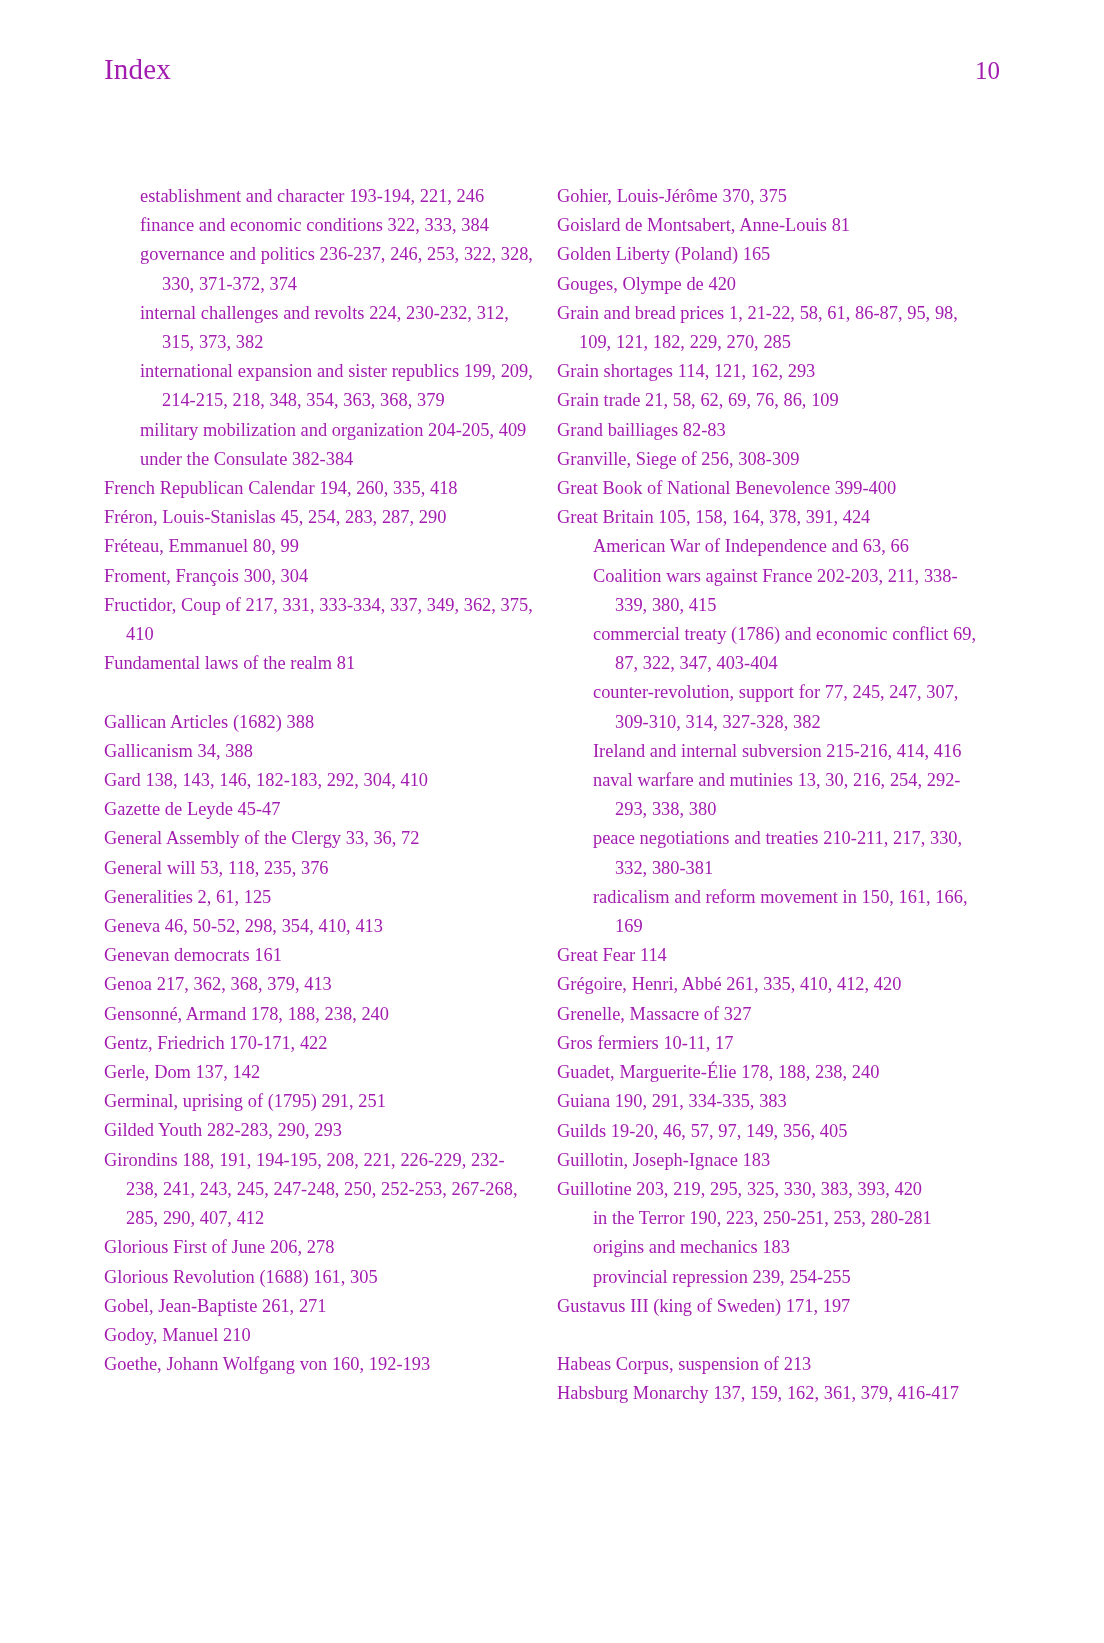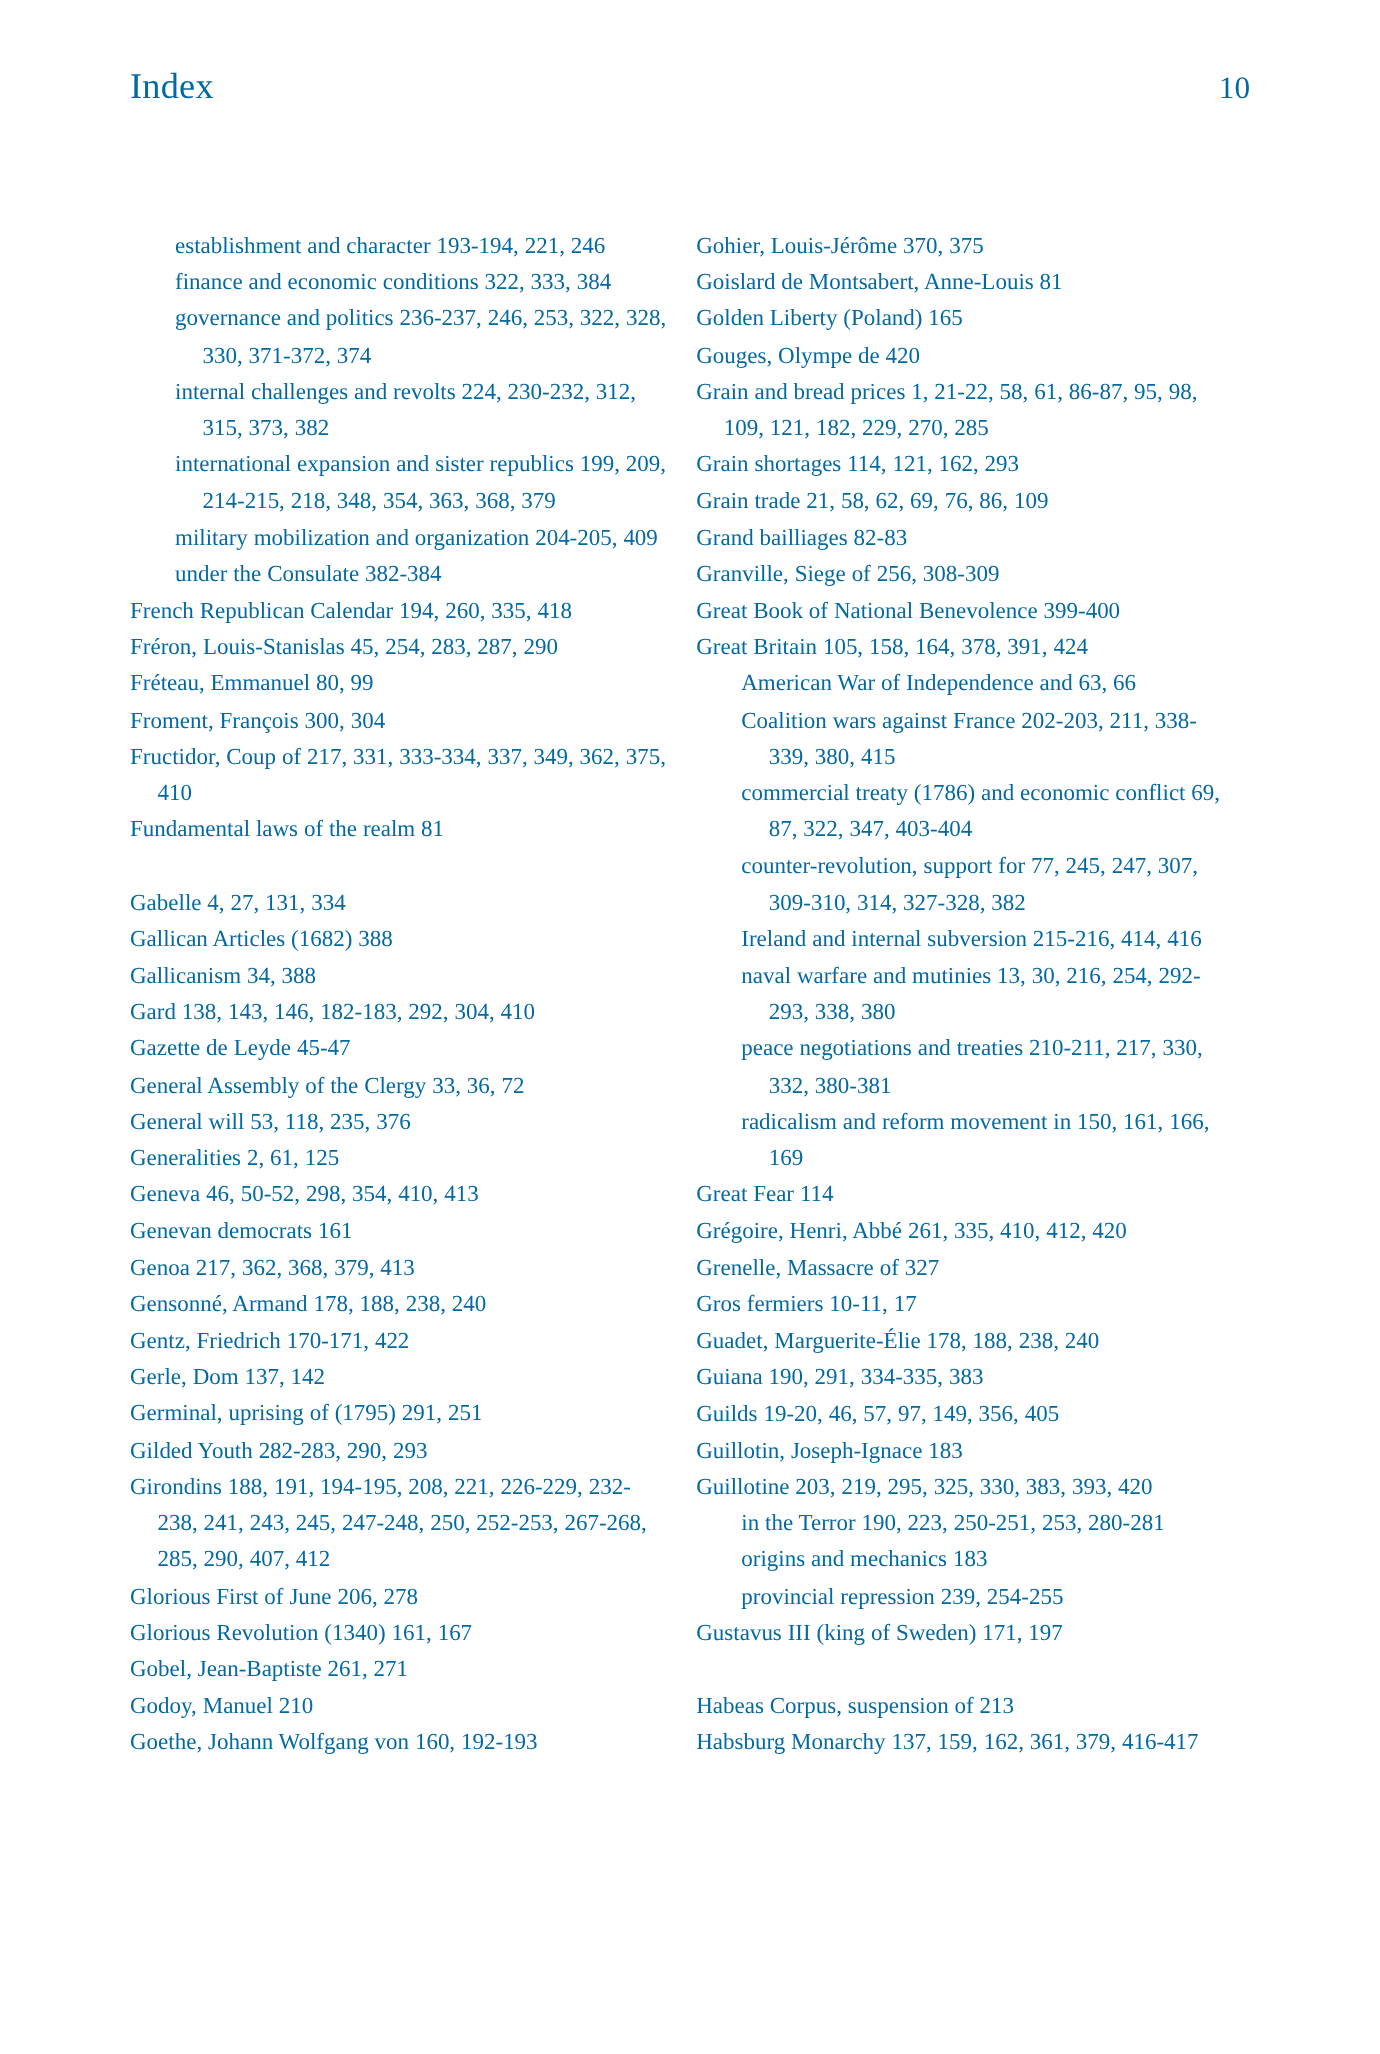--- a/index.html
+++ b/index.html
@@ -8,21 +8,21 @@
     padding: 0;
     background: #ffffff;
   }
   .page {
     position: relative;
     width: 1104px;
     height: 1643px;
     background: #ffffff;
     box-sizing: border-box;
     font-family: "Liberation Serif", "DejaVu Serif", serif;
-    color: #0369a1;
+    color: #a21caf;
     overflow: hidden;
   }
   
   .running-head {
     position: absolute;
     left: 104px;
     right: 104px;
     top: 52px;
     height: 40px;
     display: flex;
@@ -96,39 +96,38 @@
         <p class="entry level-1">international expansion and sister republics 199, 209, 214-215, 218, 348, 354, 363, 368, 379</p>
         <p class="entry level-1">military mobilization and organization 204-205, 409</p>
         <p class="entry level-1">under the Consulate 382-384</p>
         <p class="entry level-0">French Republican Calendar 194, 260, 335, 418</p>
         <p class="entry level-0">Fréron, Louis-Stanislas 45, 254, 283, 287, 290</p>
         <p class="entry level-0">Fréteau, Emmanuel 80, 99</p>
         <p class="entry level-0">Froment, François 300, 304</p>
         <p class="entry level-0">Fructidor, Coup of 217, 331, 333-334, 337, 349, 362, 375, 410</p>
         <p class="entry level-0">Fundamental laws of the realm 81</p>
         <p class="entry level-0 spacer"></p>
-        <p class="entry level-0">Gabelle 4, 27, 131, 334</p>
         <p class="entry level-0">Gallican Articles (1682) 388</p>
         <p class="entry level-0">Gallicanism 34, 388</p>
         <p class="entry level-0">Gard 138, 143, 146, 182-183, 292, 304, 410</p>
         <p class="entry level-0">Gazette de Leyde 45-47</p>
         <p class="entry level-0">General Assembly of the Clergy 33, 36, 72</p>
         <p class="entry level-0">General will 53, 118, 235, 376</p>
         <p class="entry level-0">Generalities 2, 61, 125</p>
         <p class="entry level-0">Geneva 46, 50-52, 298, 354, 410, 413</p>
         <p class="entry level-0">Genevan democrats 161</p>
         <p class="entry level-0">Genoa 217, 362, 368, 379, 413</p>
         <p class="entry level-0">Gensonné, Armand 178, 188, 238, 240</p>
         <p class="entry level-0">Gentz, Friedrich 170-171, 422</p>
         <p class="entry level-0">Gerle, Dom 137, 142</p>
         <p class="entry level-0">Germinal, uprising of (1795) 291, 251</p>
         <p class="entry level-0">Gilded Youth 282-283, 290, 293</p>
         <p class="entry level-0">Girondins 188, 191, 194-195, 208, 221, 226-229, 232-238, 241, 243, 245, 247-248, 250, 252-253, 267-268, 285, 290, 407, 412</p>
         <p class="entry level-0">Glorious First of June 206, 278</p>
-        <p class="entry level-0">Glorious Revolution (1340) 161, 167</p>
+        <p class="entry level-0">Glorious Revolution (1688) 161, 305</p>
         <p class="entry level-0">Gobel, Jean-Baptiste 261, 271</p>
         <p class="entry level-0">Godoy, Manuel 210</p>
         <p class="entry level-0">Goethe, Johann Wolfgang von 160, 192-193</p>
       </div>
     <div class="column" id="col-1">
         <p class="entry level-0">Gohier, Louis-Jérôme 370, 375</p>
         <p class="entry level-0">Goislard de Montsabert, Anne-Louis 81</p>
         <p class="entry level-0">Golden Liberty (Poland) 165</p>
         <p class="entry level-0">Gouges, Olympe de 420</p>
         <p class="entry level-0">Grain and bread prices 1, 21-22, 58, 61, 86-87, 95, 98, 109, 121, 182, 229, 270, 285</p>

